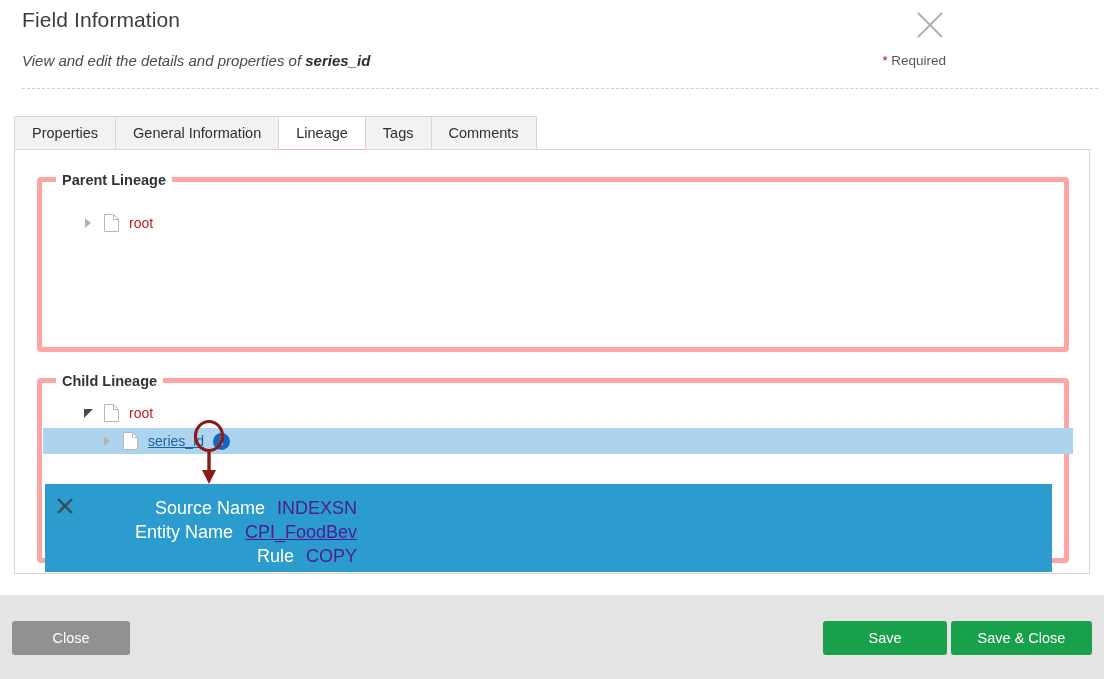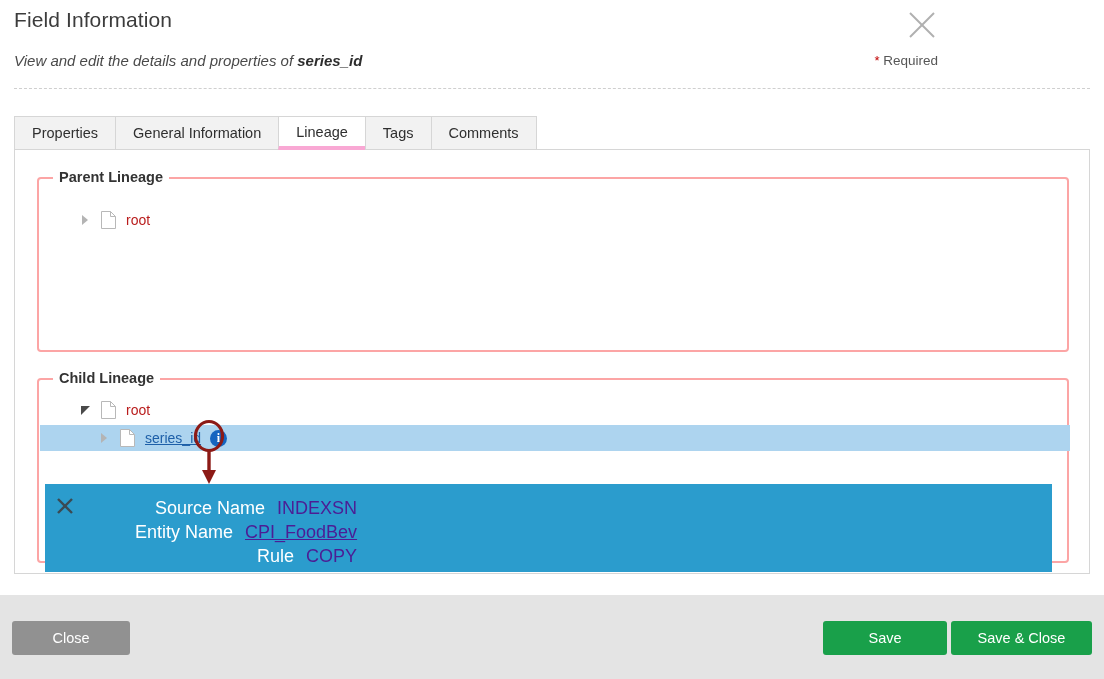--- a/index.html
+++ b/index.html
@@ -10,21 +10,21 @@
     font-family: "Liberation Sans", sans-serif;
     overflow: hidden;
   }
   #app {
     position: relative;
     width: 1104px; height: 679px;
     background: #ffffff;
   }
 
   
-  .header { position: absolute; left: 0; top: 0; width: 952px; height: 88px; padding-left: 36px; }
+  .header { position: absolute; left: 8px; top: 0; width: 952px; height: 88px; padding-left: 36px; }
   .page-title {
     position: absolute; left: 14px; top: 8px;
     font-size: 21px; color: #3c3c3c; font-weight: 400; letter-spacing: .1px;
   }
   .page-subtitle {
     position: absolute; left: 14px; top: 52px;
     font-size: 15px; color: #4a4a4a; font-style: italic;
   }
   .page-subtitle b { font-weight: bold; color: #2d2d2d; }
   .required-note {
@@ -54,37 +54,37 @@
     font-size: 14.5px; color: #2f2f2f;
     background: #f2f2f2;
     border: 1px solid #d6d6d6;
     border-right: none;
     cursor: pointer;
     white-space: nowrap;
   }
   .tab:last-child { border-right: 1px solid #d6d6d6; }
   .tab.active {
     background: #ffffff;
-    border-bottom: 4px solid #f9a8d4;
+    border-bottom: 1px solid #f9a8d4;
     position: relative; z-index: 4;
   }
 
   
   .panel {
     position: absolute; left: 14px; top: 149px;
     width: 1076px; height: 425px;
     border: 1px solid #d6d6d6;
     background: #ffffff;
     z-index: 1;
   }
 
   
   .fieldset {
     position: absolute;
-    border: 2px solid #fca5a5;
+    border: 5px solid #fca5a5;
     border-radius: 4px;
     background: #ffffff;
   }
   .fieldset.parent { left: 22px; top: 27px; width: 1032px; height: 175px; }
   .fieldset.child  { left: 22px; top: 228px; width: 1032px; height: 185px; }
   .fieldset-legend {
     position: absolute; top: -10px; left: 14px;
     background: #ffffff; padding: 0 6px;
     font-size: 14.5px; font-weight: bold; color: #333333;
     white-space: nowrap;

